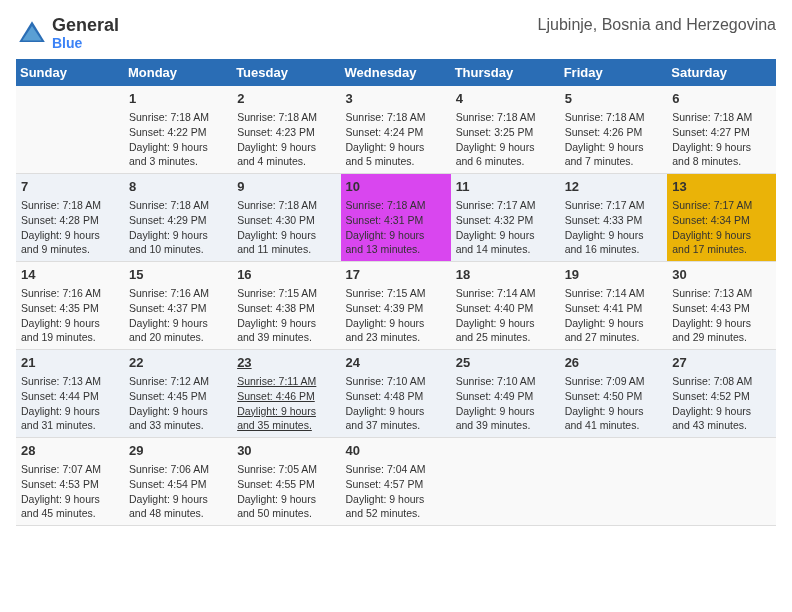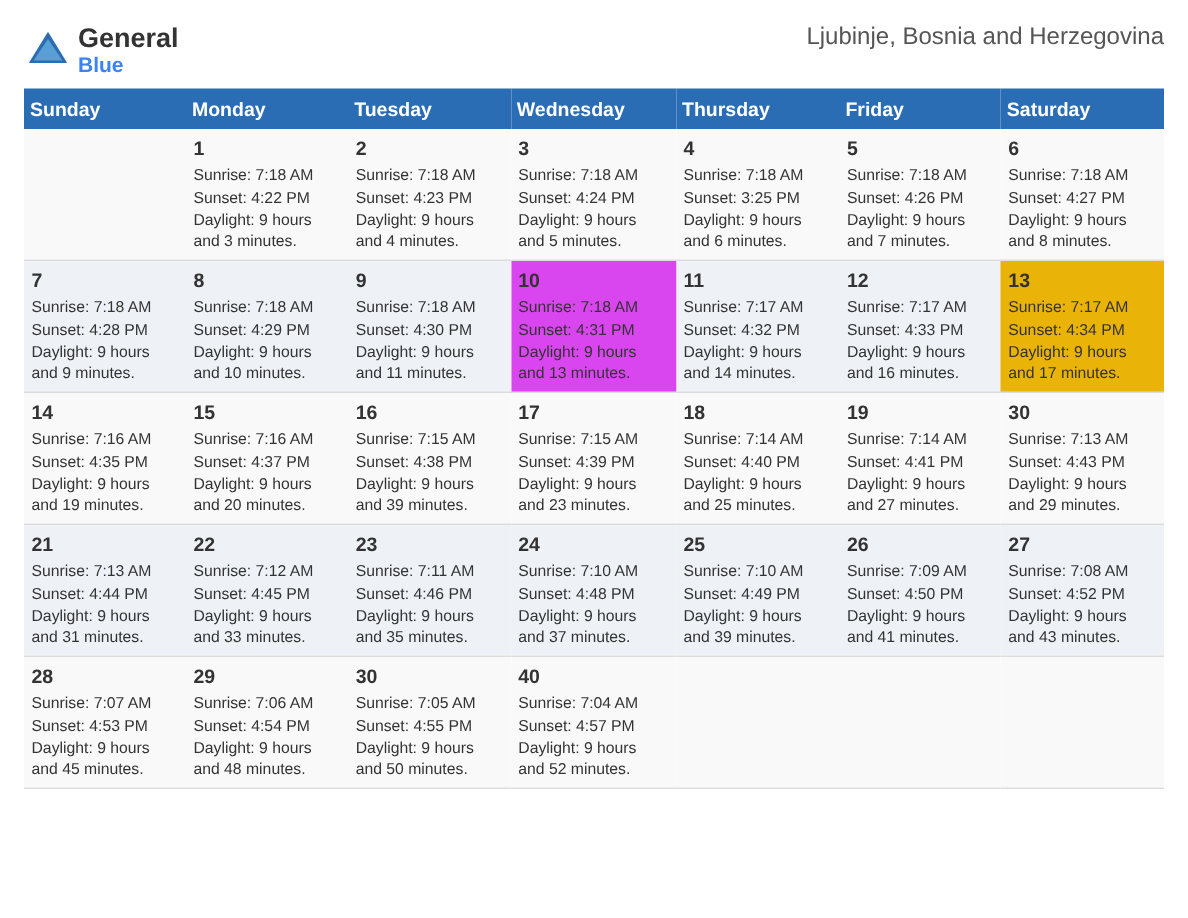--- a/index.html
+++ b/index.html
@@ -280,21 +280,21 @@
           <div class="cell-content">Daylight: 9 hours</div>
           <div class="cell-content">and 31 minutes.</div>
         </td>
         <td style="background-color: rgb(238, 242, 247);">
           <span class="day-number">22</span>
           <div class="cell-content">Sunrise: 7:12 AM</div>
           <div class="cell-content">Sunset: 4:45 PM</div>
           <div class="cell-content">Daylight: 9 hours</div>
           <div class="cell-content">and 33 minutes.</div>
         </td>
-        <td style="background-color: rgb(238, 242, 247);">
+        <td style="background-color: rgb(238, 242, 247); text-decoration: underline;">
           <span class="day-number">23</span>
           <div class="cell-content">Sunrise: 7:11 AM</div>
           <div class="cell-content">Sunset: 4:46 PM</div>
           <div class="cell-content">Daylight: 9 hours</div>
           <div class="cell-content">and 35 minutes.</div>
         </td>
         <td style="background-color: rgb(238, 242, 247);">
           <span class="day-number">24</span>
           <div class="cell-content">Sunrise: 7:10 AM</div>
           <div class="cell-content">Sunset: 4:48 PM</div>

